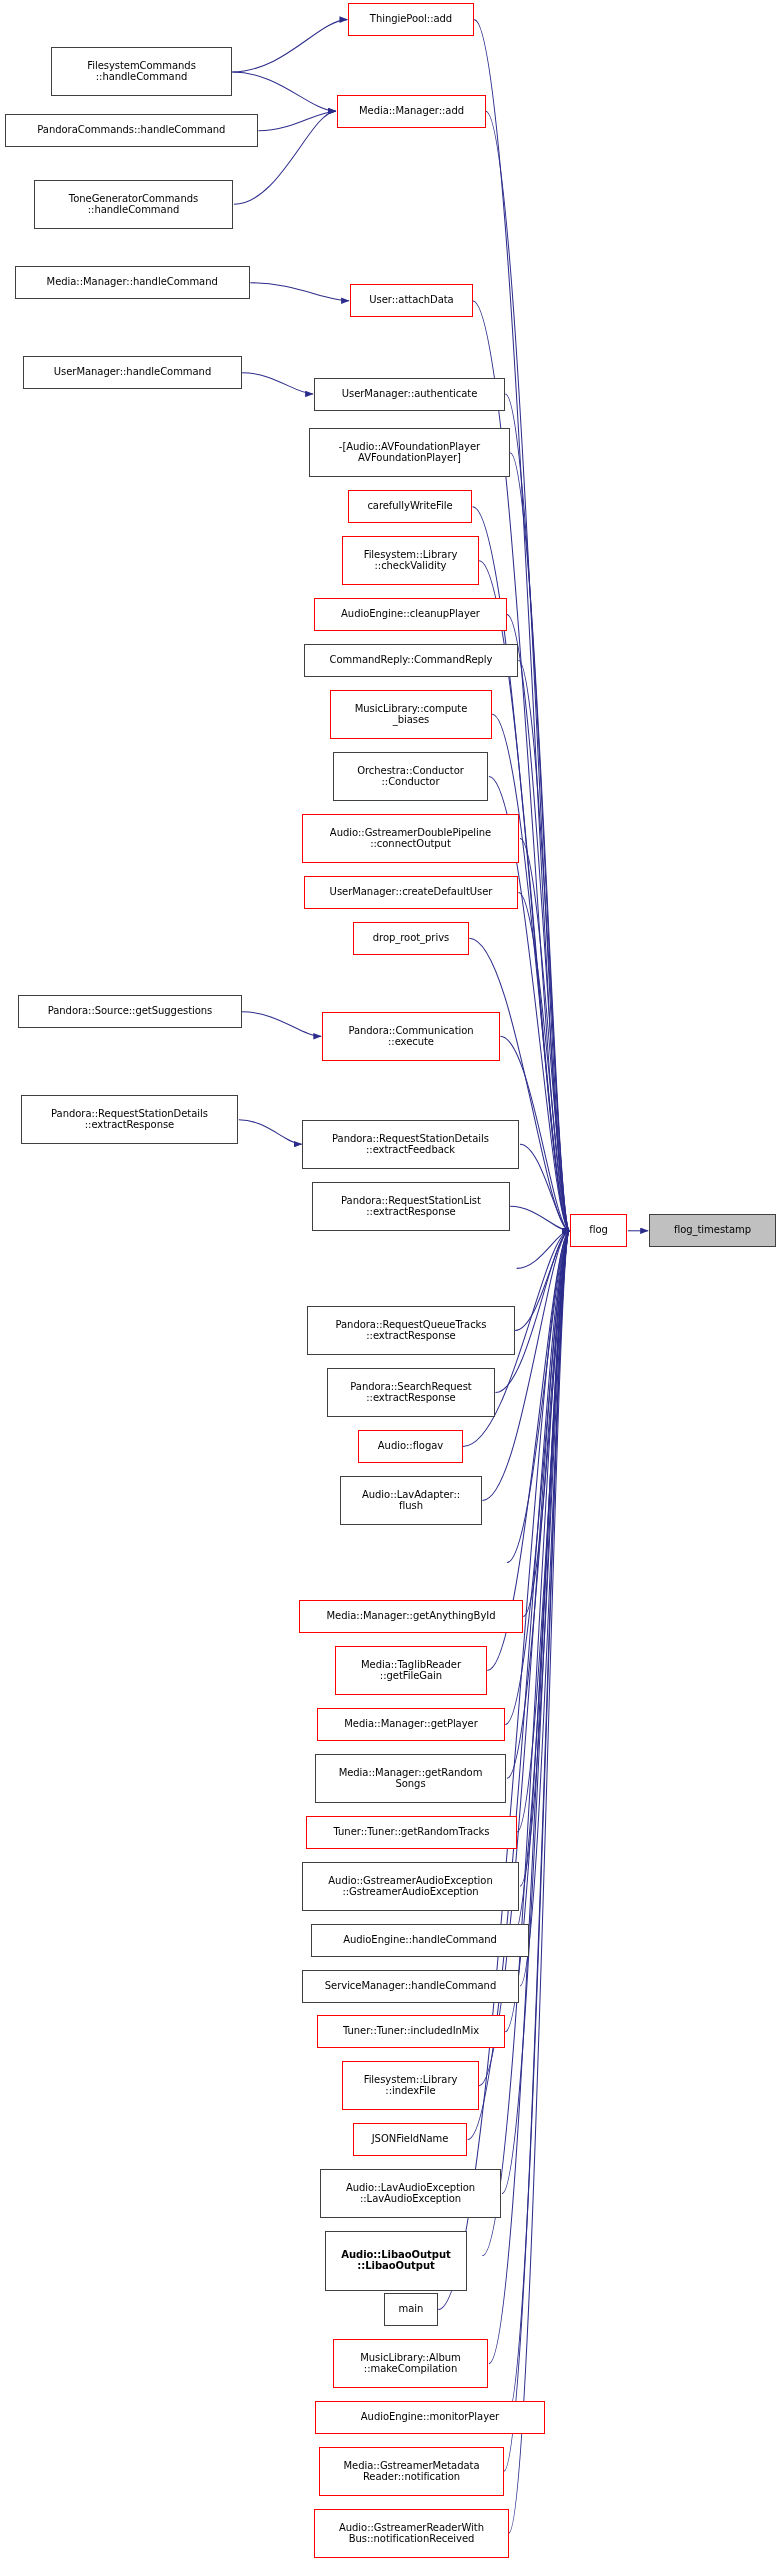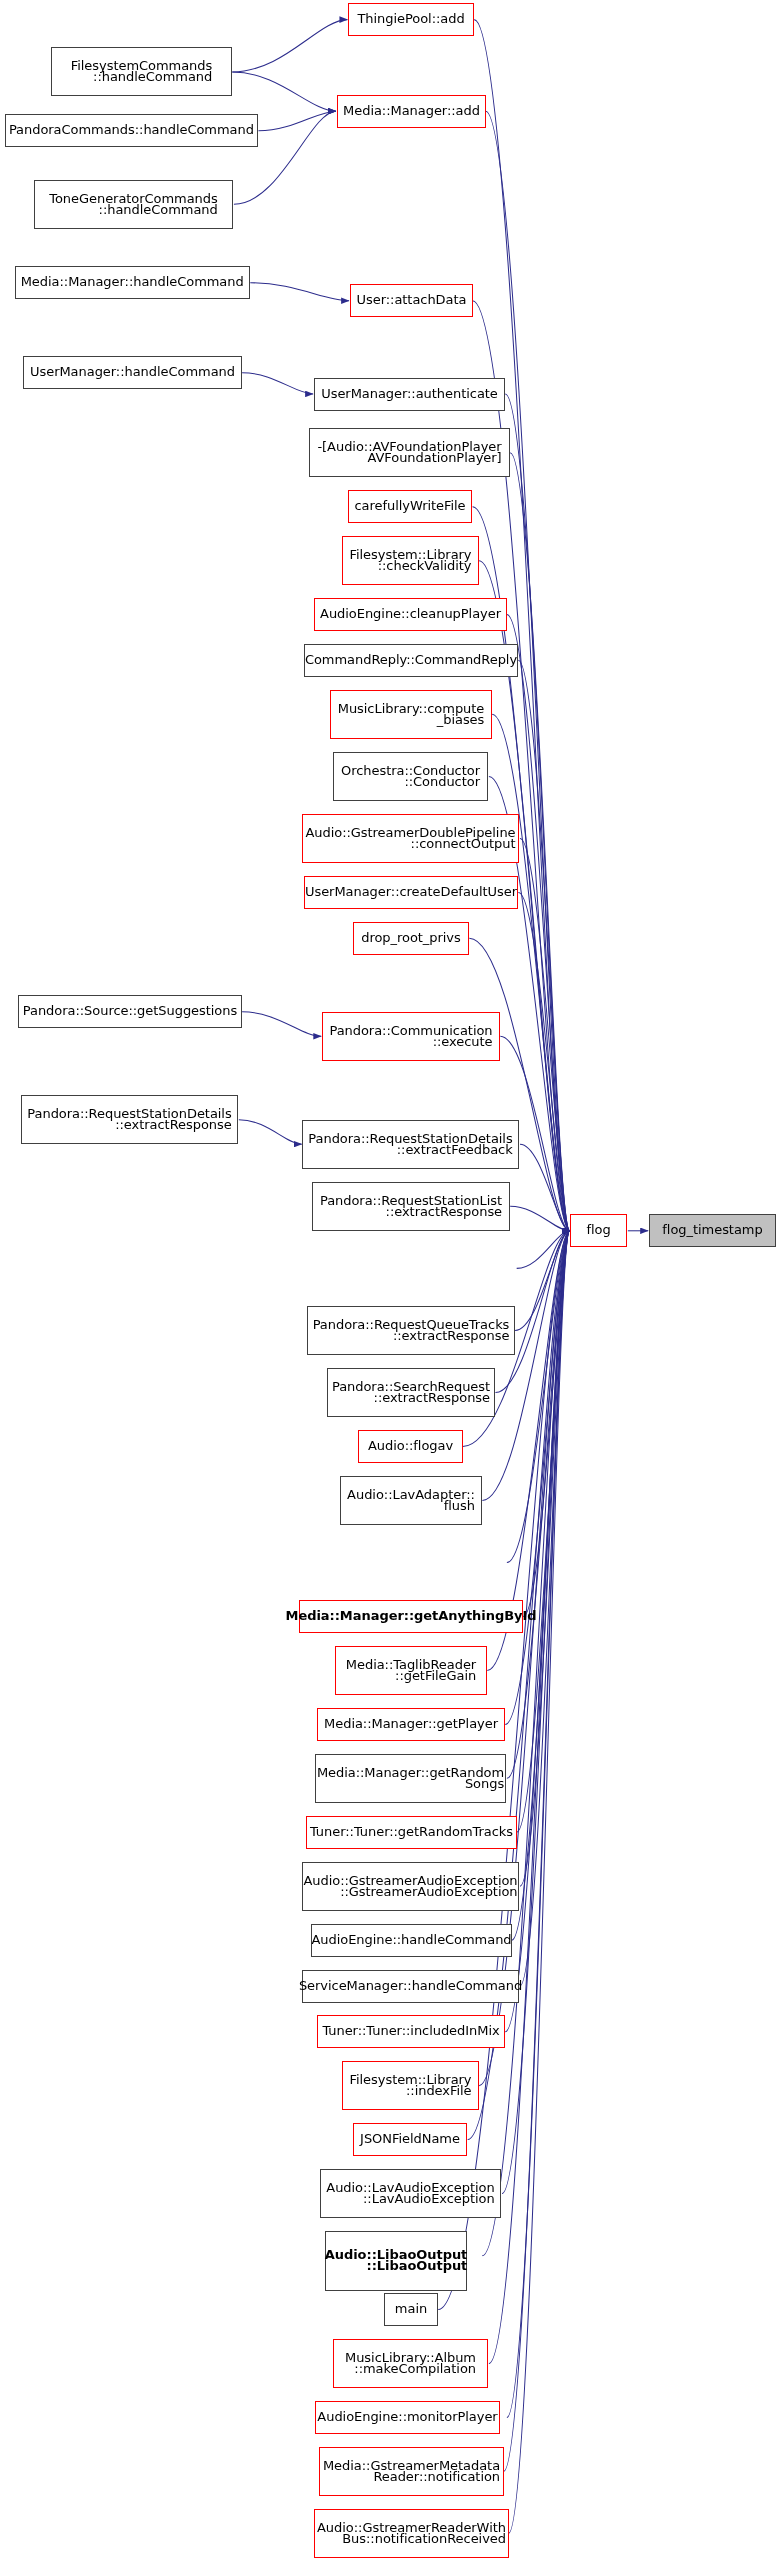--- a/index.html
+++ b/index.html
@@ -24,24 +24,24 @@
     width: 784px;
     height: 2576px;
     pointer-events: none;
   }
   .node {
     position: absolute;
     box-sizing: border-box;
     display: flex;
     align-items: center;
     justify-content: center;
-    text-align: right;
+    text-align: center;
     background: #ffffff;
     border: 0.9px solid #404040;
-    font-size: 13px;
+    font-size: 10px;
     line-height: 10.7px;
     color: #000000;
     letter-spacing: -0.05px;
     white-space: pre-line;
     padding: 0 1.9px;
     z-index: 5;
   }
   .node.red {
     border-color: #ff0000;
   }
@@ -148,43 +148,43 @@
 ::extractFeedback</div>
     <div class="node" style="left: 312px; top: 1182px; width: 198px; height: 49px;">Pandora::RequestStationList
 ::extractResponse</div>
     <div class="node" style="left: 307px; top: 1306px; width: 208px; height: 49px;">Pandora::RequestQueueTracks
 ::extractResponse</div>
     <div class="node" style="left: 327px; top: 1368px; width: 168px; height: 49px;">Pandora::SearchRequest
 ::extractResponse</div>
     <div class="node red" style="left: 358px; top: 1430px; width: 105px; height: 33px;">Audio::flogav</div>
     <div class="node" style="left: 340px; top: 1476px; width: 142px; height: 49px;">Audio::LavAdapter::
 flush</div>
-    <div class="node red" style="left: 299px; top: 1600px; width: 224px; height: 33px; font-weight: bold;">Media::Manager::getAnythingById</div>
+    <div class="node red" style="left: 299px; top: 1600px; width: 224px; height: 33px;">Media::Manager::getAnythingById</div>
     <div class="node red" style="left: 335px; top: 1646px; width: 152px; height: 49px;">Media::TaglibReader
 ::getFileGain</div>
     <div class="node red" style="left: 317px; top: 1708px; width: 188px; height: 33px;">Media::Manager::getPlayer</div>
     <div class="node" style="left: 315px; top: 1754px; width: 191px; height: 49px;">Media::Manager::getRandom
 Songs</div>
     <div class="node red" style="left: 306px; top: 1816px; width: 211px; height: 33px;">Tuner::Tuner::getRandomTracks</div>
     <div class="node" style="left: 302px; top: 1862px; width: 217px; height: 49px;">Audio::GstreamerAudioException
 ::GstreamerAudioException</div>
-    <div class="node" style="left: 311px; top: 1924px; width: 201px; height: 33px;">AudioEngine::handleCommand</div>
+    <div class="node" style="left: 311px; top: 1924px; width: 218px; height: 33px;">AudioEngine::handleCommand</div>
     <div class="node" style="left: 302px; top: 1970px; width: 217px; height: 33px;">ServiceManager::handleCommand</div>
     <div class="node red" style="left: 317px; top: 2015px; width: 188px; height: 33px;">Tuner::Tuner::includedInMix</div>
     <div class="node red" style="left: 342px; top: 2061px; width: 137px; height: 49px;">Filesystem::Library
 ::indexFile</div>
     <div class="node red" style="left: 353px; top: 2123px; width: 114px; height: 33px;">JSONFieldName</div>
     <div class="node" style="left: 320px; top: 2169px; width: 181px; height: 49px;">Audio::LavAudioException
 ::LavAudioException</div>
     <div class="node" style="left: 325px; top: 2231px; width: 142px; height: 60px; font-weight: bold;">Audio::LibaoOutput
 ::LibaoOutput</div>
     <div class="node" style="left: 384px; top: 2293px; width: 54px; height: 33px;">main</div>
     <div class="node red" style="left: 333px; top: 2339px; width: 155px; height: 49px;">MusicLibrary::Album
 ::makeCompilation</div>
-    <div class="node red" style="left: 315px; top: 2401px; width: 185px; height: 33px;">AudioEngine::monitorPlayer</div>
+    <div class="node red" style="left: 315px; top: 2401px; width: 230px; height: 33px;">AudioEngine::monitorPlayer</div>
     <div class="node red" style="left: 319px; top: 2447px; width: 185px; height: 49px;">Media::GstreamerMetadata
 Reader::notification</div>
     <div class="node red" style="left: 314px; top: 2509px; width: 195px; height: 49px;">Audio::GstreamerReaderWith
 Bus::notificationReceived</div>
     <div class="node red" style="left: 570px; top: 1214px; width: 57px; height: 33px;">flog</div>
     <div class="node gray" style="left: 649px; top: 1214px; width: 127px; height: 33px;">flog_timestamp</div>
   </div>
 
 
 </body></html>

